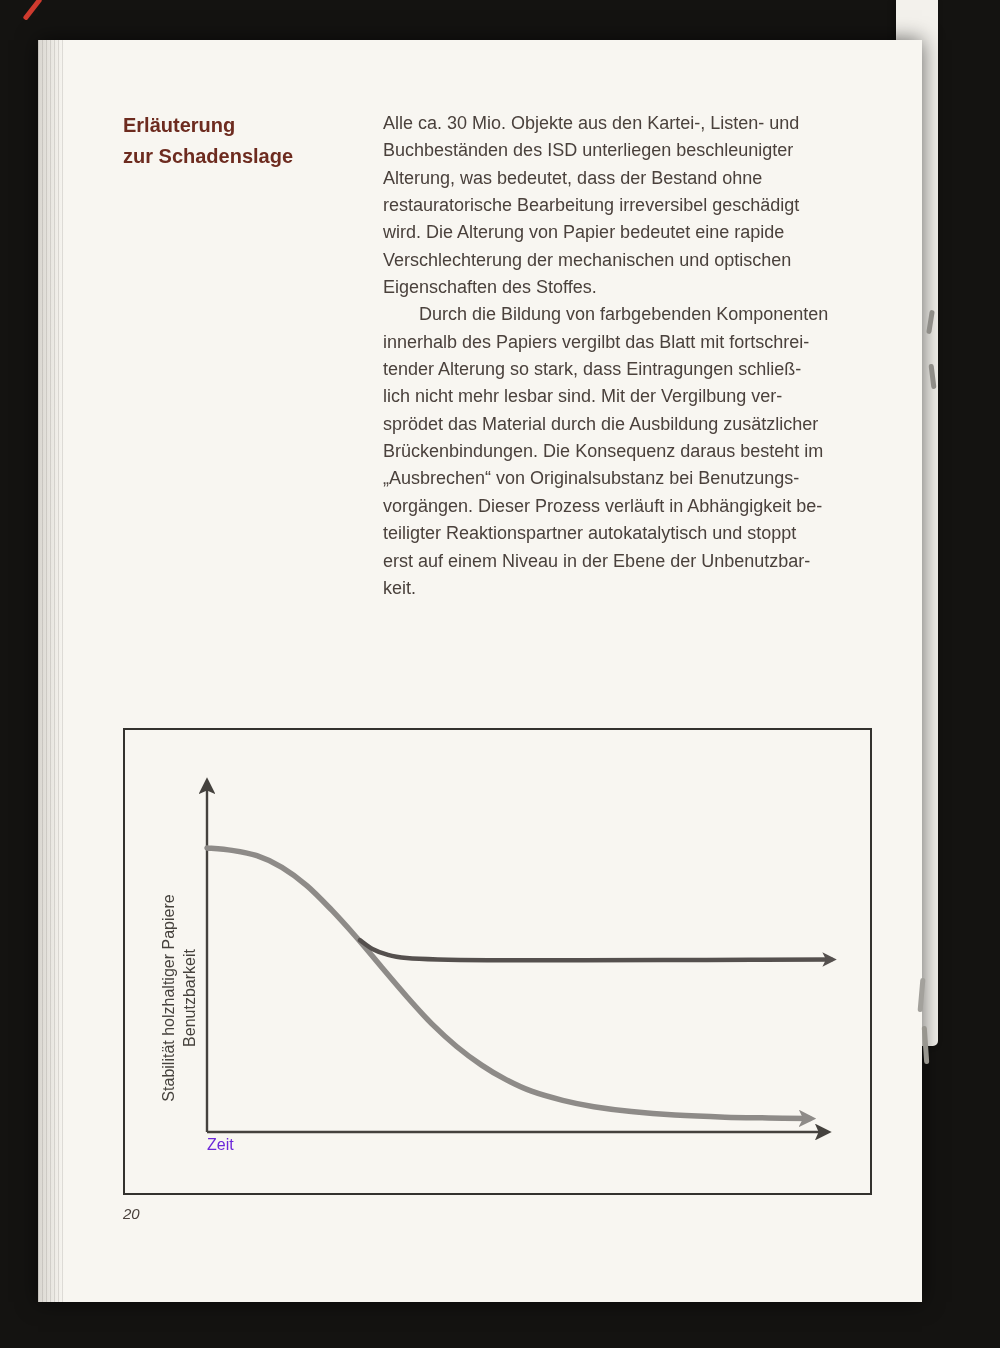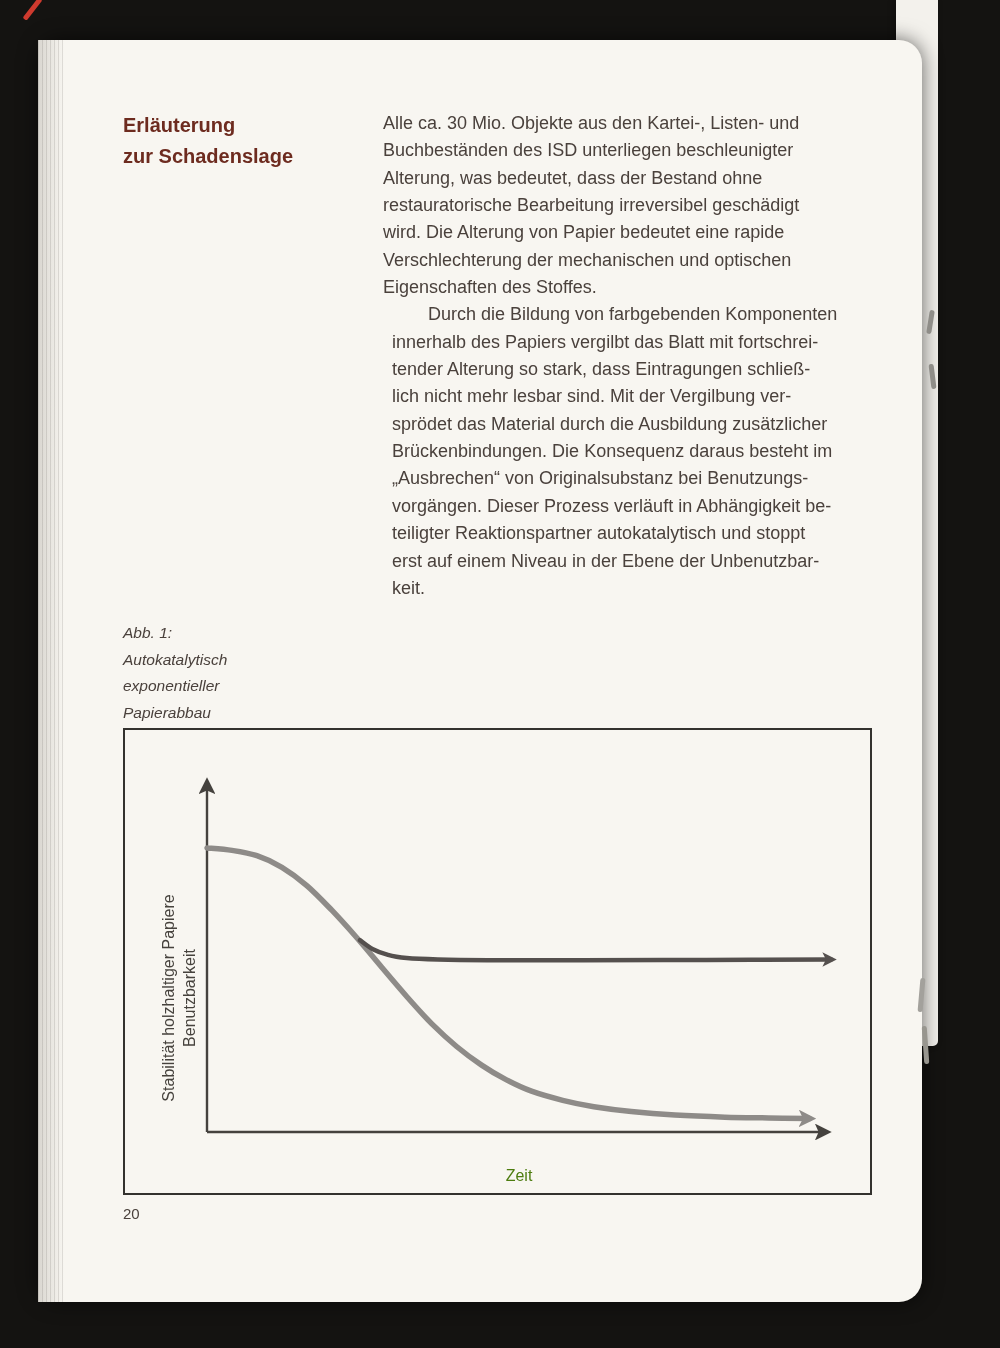--- a/index.html
+++ b/index.html
@@ -9,42 +9,42 @@
   .red-mark{position:absolute;left:30px;top:-4px;width:5px;height:26px;background:#ce3a2e;
             transform:rotate(38deg);border-radius:2px;z-index:4;}
   .side-strip{position:absolute;left:896px;top:0;width:42px;height:1046px;background:#f3f1ec;
               border-radius:0 0 5px 3px;box-shadow:-2px 0 6px rgba(0,0,0,.25);z-index:1;}
   .staple{position:absolute;width:5px;background:#8f8d88;border-radius:3px;z-index:4;}
   .staple.s1{left:928px;top:310px;height:24px;transform:rotate(9deg);}
   .staple.s2{left:930px;top:364px;height:25px;transform:rotate(-7deg);}
   .staple.s3{left:919px;top:978px;height:34px;transform:rotate(5deg);background:#a3a19c;}
   .staple.s4{left:923px;top:1026px;height:38px;transform:rotate(-4deg);background:#98968f;}
   .page{position:absolute;left:38px;top:40px;width:884px;height:1262px;background:#f8f6f1;
-        z-index:2;box-shadow:0 0 20px rgba(0,0,0,.6);border-radius:23px;}
+        z-index:2;box-shadow:0 0 20px rgba(0,0,0,.6);}
   .spine-edge{position:absolute;left:0;top:0;width:26px;height:100%;
         background-image:repeating-linear-gradient(90deg,rgba(90,85,80,.16) 0,rgba(90,85,80,.16) 1px,transparent 1px,transparent 4px),
                          linear-gradient(90deg,#d9d6d0,#f8f6f1);}
   .ml{white-space:pre-line;}
   .heading{position:absolute;left:85px;top:70px;width:290px;margin:0;
            font-size:20px;line-height:31px;font-weight:700;color:#6d2b1f;}
   .body-col{position:absolute;left:345px;top:70px;width:552px;
             font-size:18px;line-height:27.35px;color:#4a413c;}
-  .body-col .p2{text-indent:2em;margin-left:9px;}
+  .body-col .p2{text-indent:2em;}
   .caption{position:absolute;left:85px;top:580px;width:250px;font-style:italic;
            font-size:15.5px;line-height:26.5px;color:#4a413c;}
   .chart-box{position:absolute;left:85px;top:688px;width:745px;height:463px;
              border:2px solid #34322e;}
   .chart-box svg{position:absolute;left:0;top:0;width:741px;height:459px;}
-  .x-label{position:absolute;left:82px;top:406px;width:624px;text-align:center;
-           font-size:16px;color:#4d7c0f;margin-top:31px;}
+  .x-label{position:absolute;left:82px;top:406px;width:624px;text-align:left;
+           font-size:16px;color:#6d28d9;}
   .y-label{position:absolute;left:-86px;top:247px;width:280px;height:42px;text-align:center;
            transform:rotate(-90deg);font-size:16px;line-height:21px;color:#46423d;}
   .annotation{position:absolute;left:512px;top:126px;width:225px;
               font-size:15.5px;line-height:20.8px;color:#46423d;}
-  .page-number{position:absolute;left:85px;top:1165px;font-size:15px;color:#4a413c;}
+  .page-number{position:absolute;left:85px;top:1165px;font-size:15px;color:#4a413c;font-style:italic;}
 </style>
 </head>
 <body>
 
 <div class="stage">
   <div class="red-mark"></div>
 
   <div class="side-strip"></div>
   <div class="staple s1"></div>
   <div class="staple s2"></div>
@@ -71,24 +71,20 @@
 lich nicht mehr lesbar sind. Mit der Vergilbung ver-
 sprödet das Material durch die Ausbildung zusätzlicher
 Brückenbindungen. Die Konsequenz daraus besteht im
 „Ausbrechen“ von Originalsubstanz bei Benutzungs-
 vorgängen. Dieser Prozess verläuft in Abhängigkeit be-
 teiligter Reaktionspartner autokatalytisch und stoppt
 erst auf einem Niveau in der Ebene der Unbenutzbar-
 keit.</div>
     </div>
 
-    <div class="caption ml">Abb. 1:
-Autokatalytisch
-exponentieller
-Papierabbau</div>
 
     <div class="chart-box">
       <svg id="chart-svg" viewBox="0 0 741 459">
         <defs>
           <marker id="axisArrow" viewBox="0 0 10 10" refX="6" refY="5" markerWidth="7" markerHeight="7" orient="auto">
             <path d="M0 0 L10 5 L0 10 L2.2 5 Z" fill="#45423e"></path>
           </marker>
         <marker id="arr0" viewBox="0 0 10 10" refX="6" refY="5" markerWidth="3.2" markerHeight="3.2" orient="auto">
               <path d="M0 0 L10 5 L0 10 L2.5 5 Z" fill="#8e8b88"></path>
             </marker>

